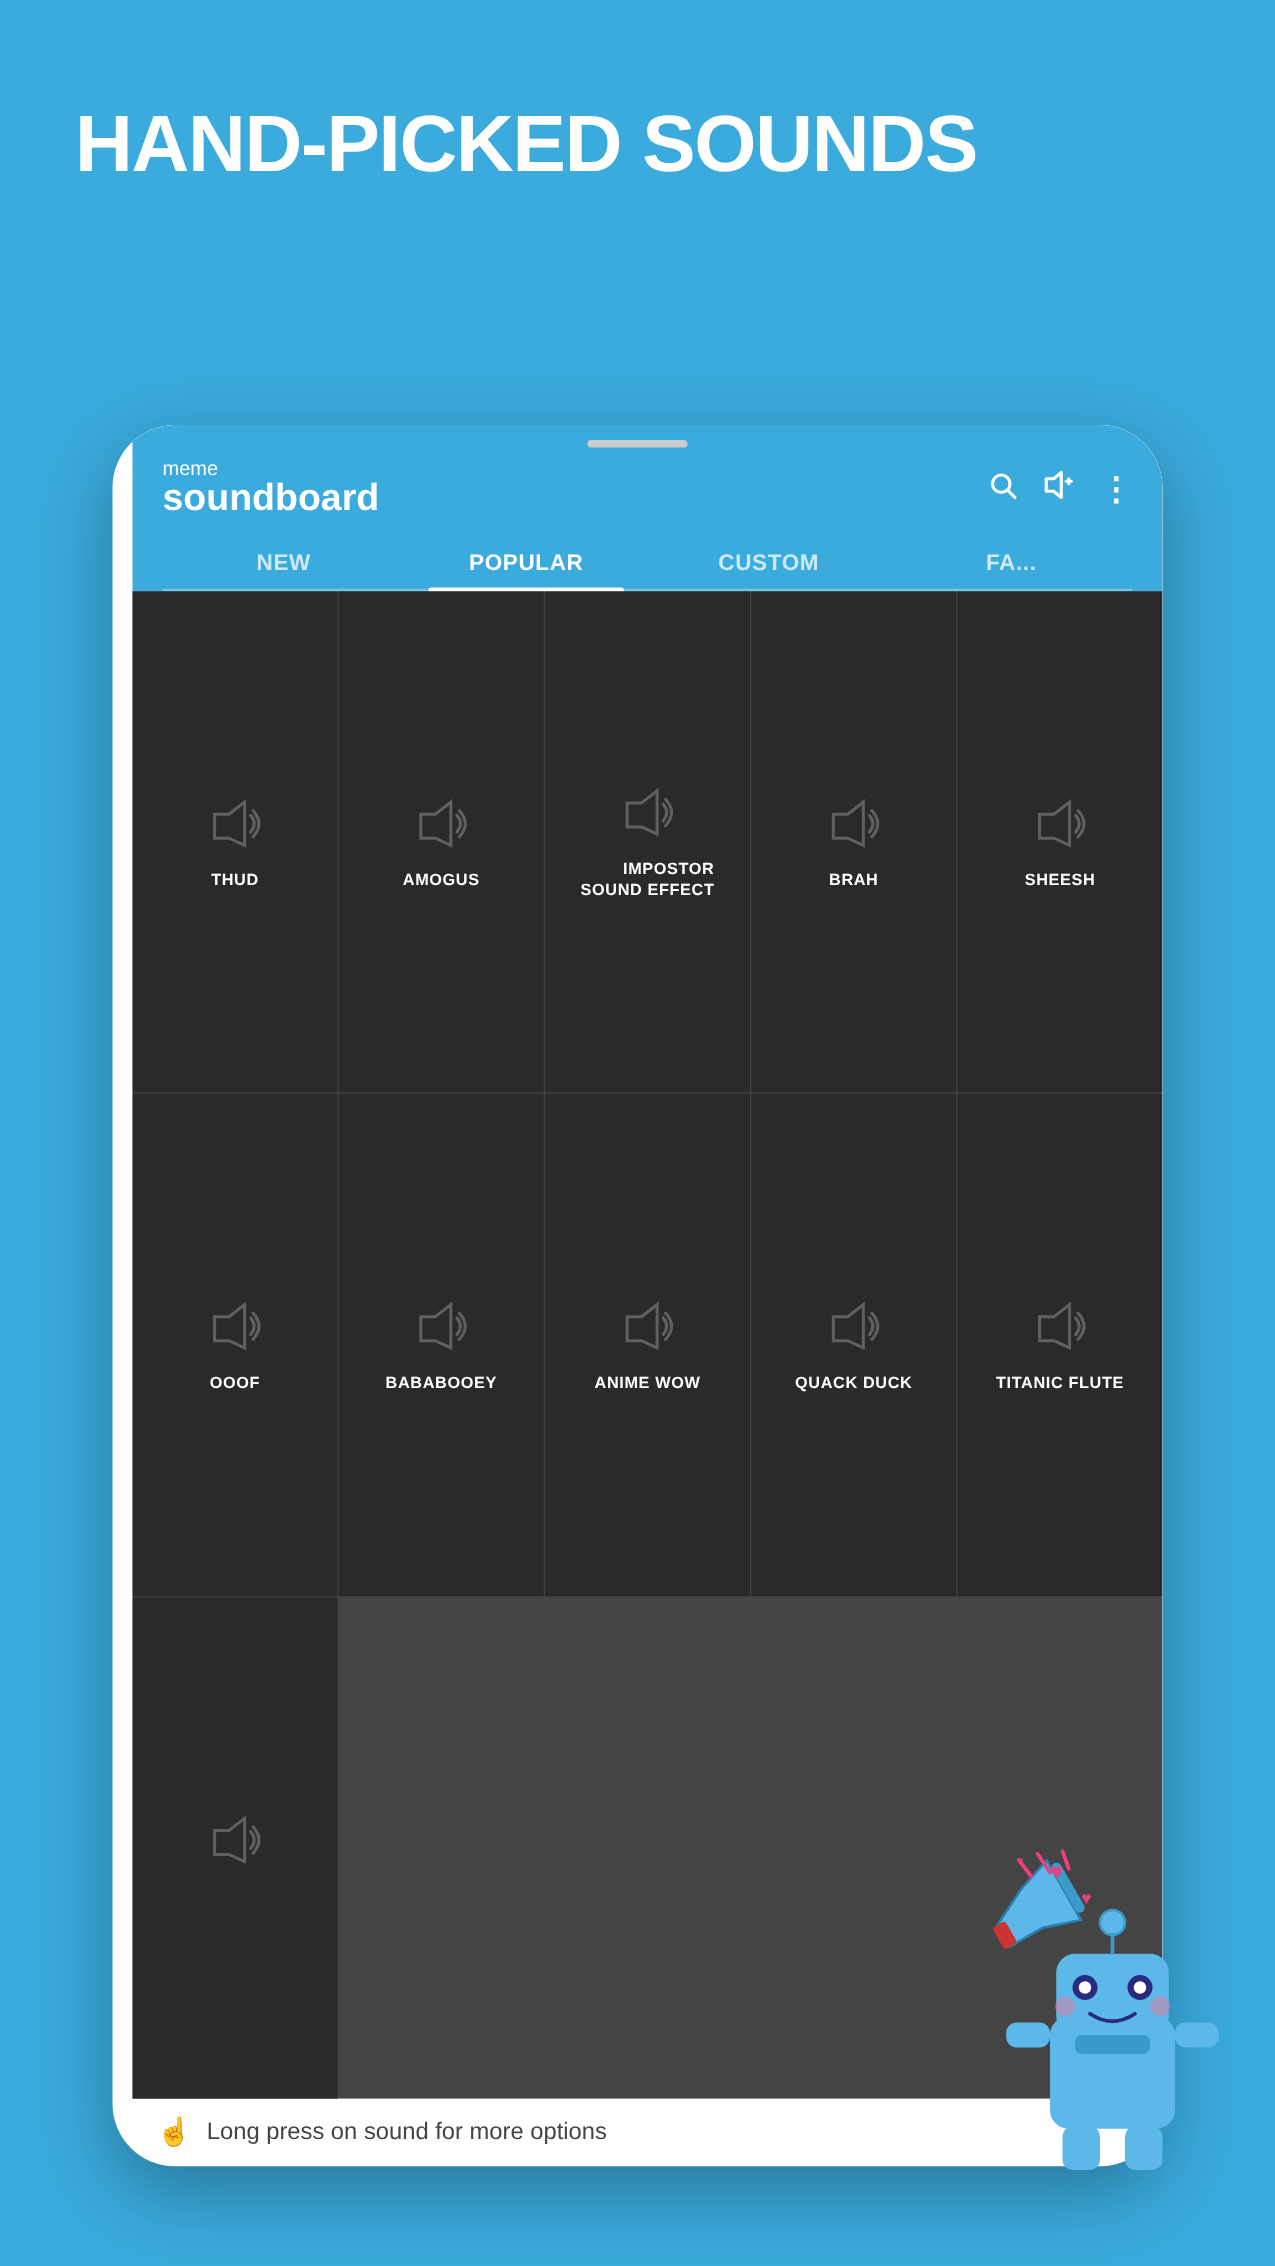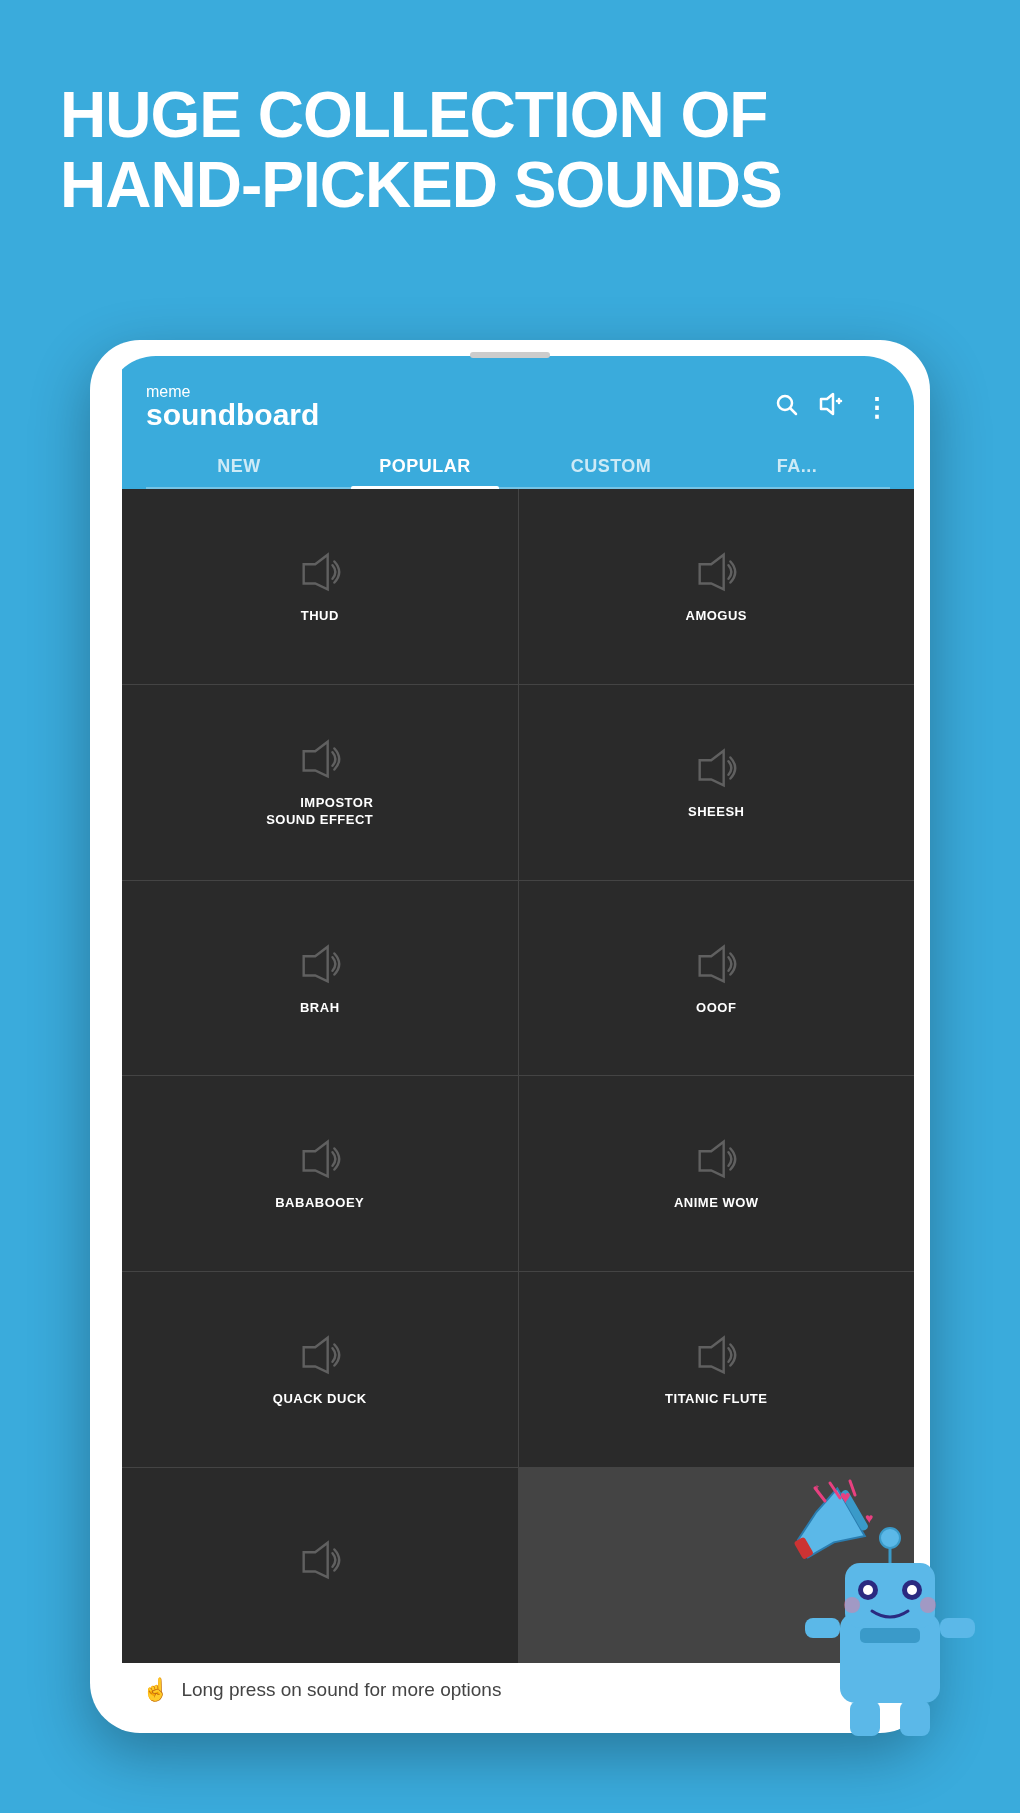--- a/index.html
+++ b/index.html
@@ -45,21 +45,21 @@
       left: 50%;
       transform: translateX(-50%);
       width: 80px;
       height: 6px;
       background: #ccc;
       border-radius: 3px;
       z-index: 10;
     }
 
     .phone-inner {
-      margin: 16px;
+      margin: 0px;
       border-radius: 50px;
       overflow: hidden;
       display: flex;
       flex-direction: column;
       height: 100%;
       padding-left: 16px;
     }
 
     
     .app-header {
@@ -136,21 +136,21 @@
       height: 3px;
       background: white;
       border-radius: 2px 2px 0 0;
     }
 
     
     .sound-grid {
       flex: 1;
       background: #86efac;
       display: grid;
-      grid-template-columns: repeat(2, 1fr);
+      grid-template-columns: repeat(5, 1fr);
       gap: 1px;
       background-color: #444;
       overflow: hidden;
     }
 
     .sound-cell {
       background: #2a2a2a;
       display: flex;
       flex-direction: column;
       align-items: center;
@@ -220,21 +220,20 @@
       right: 120px;
       width: 120px;
       height: 120px;
       z-index: 25;
     }
   </style>
 </head>
 <body>
 
 <div class="hero-text">
-  <div>HUGE COLLECTION OF</div>
   <div>HAND-PICKED SOUNDS</div>
 </div>
 
 <div class="phone-wrapper">
   <div class="phone-notch"></div>
   <div class="phone-inner">
 
     <div class="app-header">
       <div class="app-header-top">
         <div class="app-logo">
@@ -312,32 +311,32 @@
       </div>
 
       <div class="sound-cell">
         <div class="sound-cell-icon">
           <svg viewBox="0 0 50 50">
               <polygon points="8,17 20,17 33,7 33,43 20,37 8,37"></polygon>
               <path d="M38,18 Q44,25 38,32" stroke-linecap="round"></path>
               <path d="M40,14 Q50,25 40,36" stroke-linecap="round"></path>
             </svg>
         </div>
+        <div class="sound-cell-label">BRAH</div>
+      </div>
+
+      <div class="sound-cell">
+        <div class="sound-cell-icon">
+          <svg viewBox="0 0 50 50">
+              <polygon points="8,17 20,17 33,7 33,43 20,37 8,37"></polygon>
+              <path d="M38,18 Q44,25 38,32" stroke-linecap="round"></path>
+              <path d="M40,14 Q50,25 40,36" stroke-linecap="round"></path>
+            </svg>
+        </div>
         <div class="sound-cell-label">SHEESH</div>
-      </div>
-
-      <div class="sound-cell">
-        <div class="sound-cell-icon">
-          <svg viewBox="0 0 50 50">
-              <polygon points="8,17 20,17 33,7 33,43 20,37 8,37"></polygon>
-              <path d="M38,18 Q44,25 38,32" stroke-linecap="round"></path>
-              <path d="M40,14 Q50,25 40,36" stroke-linecap="round"></path>
-            </svg>
-        </div>
-        <div class="sound-cell-label">BRAH</div>
       </div>
 
 
       <div class="sound-cell">
         <div class="sound-cell-icon">
           <svg viewBox="0 0 50 50">
               <polygon points="8,17 20,17 33,7 33,43 20,37 8,37"></polygon>
               <path d="M38,18 Q44,25 38,32" stroke-linecap="round"></path>
               <path d="M40,14 Q50,25 40,36" stroke-linecap="round"></path>
             </svg>

